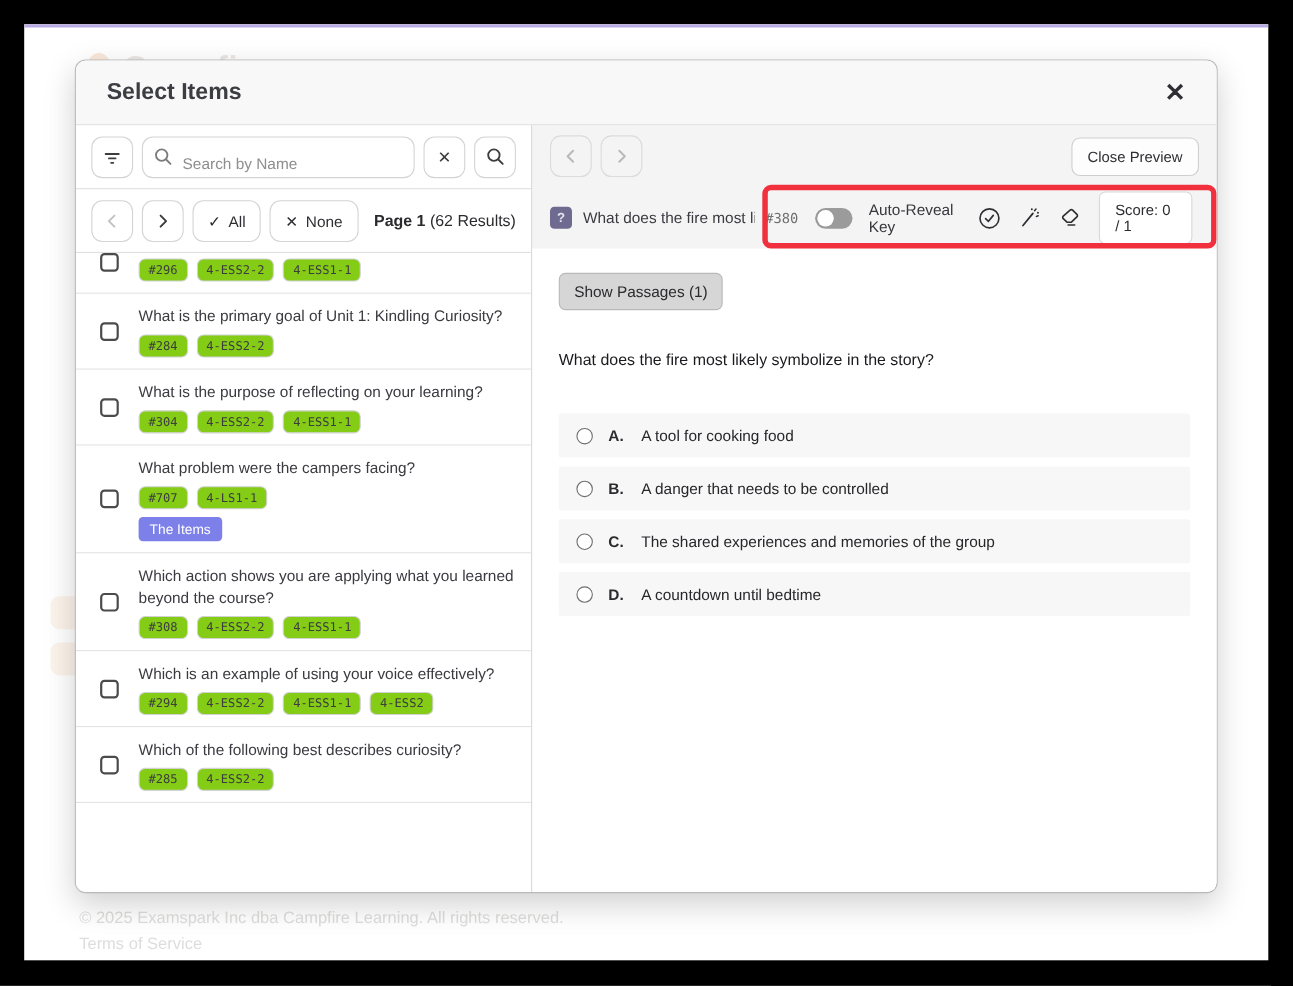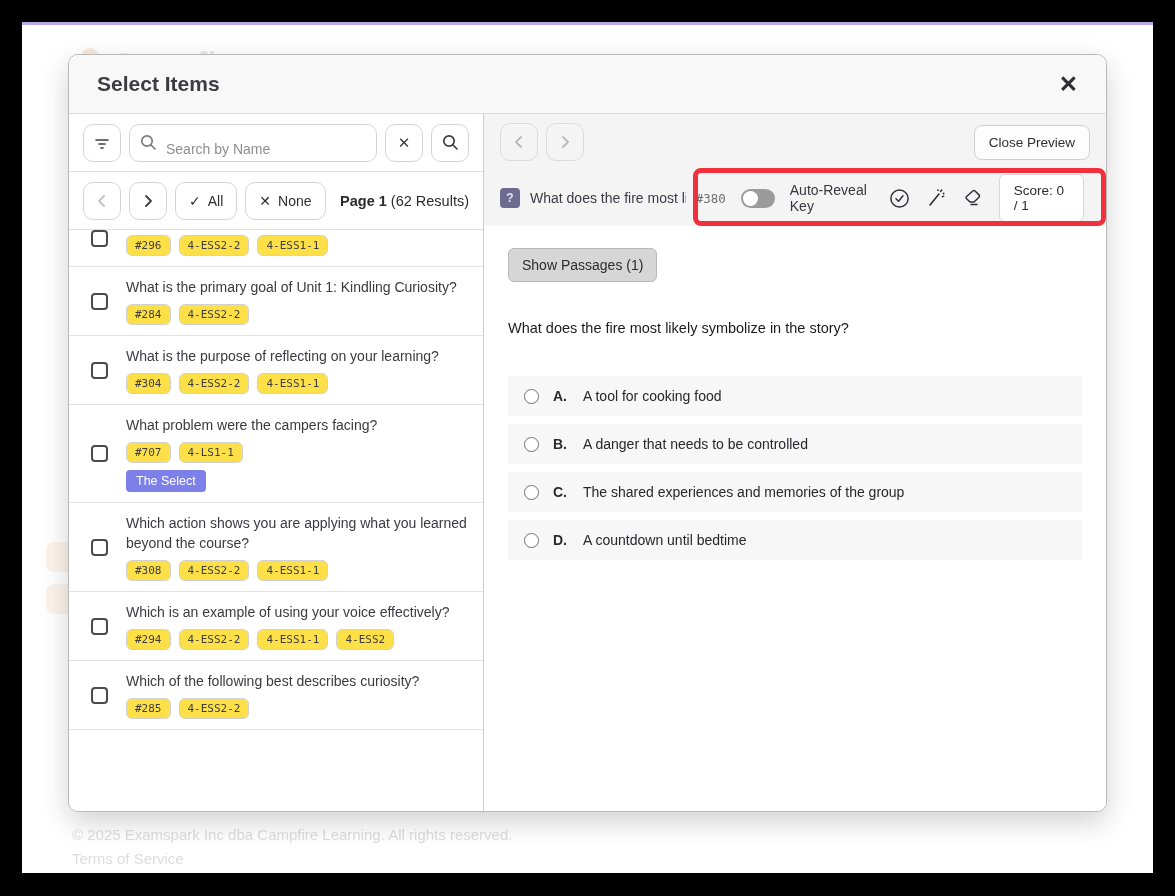--- a/index.html
+++ b/index.html
@@ -44,21 +44,21 @@
   .pageinfo { margin-left:auto; font-size:14.5px; color:#2b2b2e; white-space:nowrap; }
   .pageinfo b { font-weight:700; }
   .chev-dis { color:#c2c2c2; }
 
   .list { flex:1; overflow:hidden; }
   .li { display:flex; align-items:center; gap:18px; padding:10px 14px 10px 22px; border-bottom:1px solid #e3e3e3; }
   .cb { width:17px; height:17px; flex:0 0 17px; border:2px solid #4b4b4b; border-radius:4px; background:#fff; cursor:pointer; }
   .li-body { flex:1; min-width:0; }
   .li-text { font-size:14px; color:#3a3a40; line-height:20px; margin-bottom:7px; }
   .tags { display:flex; gap:8px; flex-wrap:wrap; }
-  .tag { background:#fde047; border:1px solid #d2d2d2; border-radius:6px; padding:3px 8px;
+  .tag { background:#84cc16; border:1px solid #d2d2d2; border-radius:6px; padding:3px 8px;
          font-family:"DejaVu Sans Mono", monospace; font-size:11px; color:#3d3d3d; }
   .ptag-row { margin-top:7px; }
   .ptag { display:inline-block; background:#7c80e8; color:#fff; border-radius:4px; padding:4px 10px; font-size:12.5px; }
   .li.partial { padding-top:5px; position:relative; }
   .li.partial .cb { margin-top:-14px; }
 
   
   .rpanel { flex:1; display:flex; flex-direction:column; background:#f5f4f5; position:relative; min-width:0; }
   .rnav { height:56px; flex:0 0 56px; display:flex; align-items:center; gap:8px; padding:0 16px; }
   .btn-sq.ghost { background:transparent; border-color:#dbdbdb; color:#b9b9b9; }
@@ -216,21 +216,21 @@
 
           <div class="li">
             <span class="cb"></span>
             <div class="li-body">
               <div class="li-text">What problem were the campers facing?</div>
               <div class="tags">
                 <span class="tag">#707</span>
                 <span class="tag">4-LS1-1</span>
               </div>
               <div class="ptag-row">
-                <span class="ptag">The Select</span>
+                <span class="ptag">The Items</span>
               </div>
             </div>
           </div>
 
           <div class="li">
             <span class="cb"></span>
             <div class="li-body">
               <div class="li-text">Which action shows you are applying what you learned beyond the course?</div>
               <div class="tags">
                 <span class="tag">#308</span>

